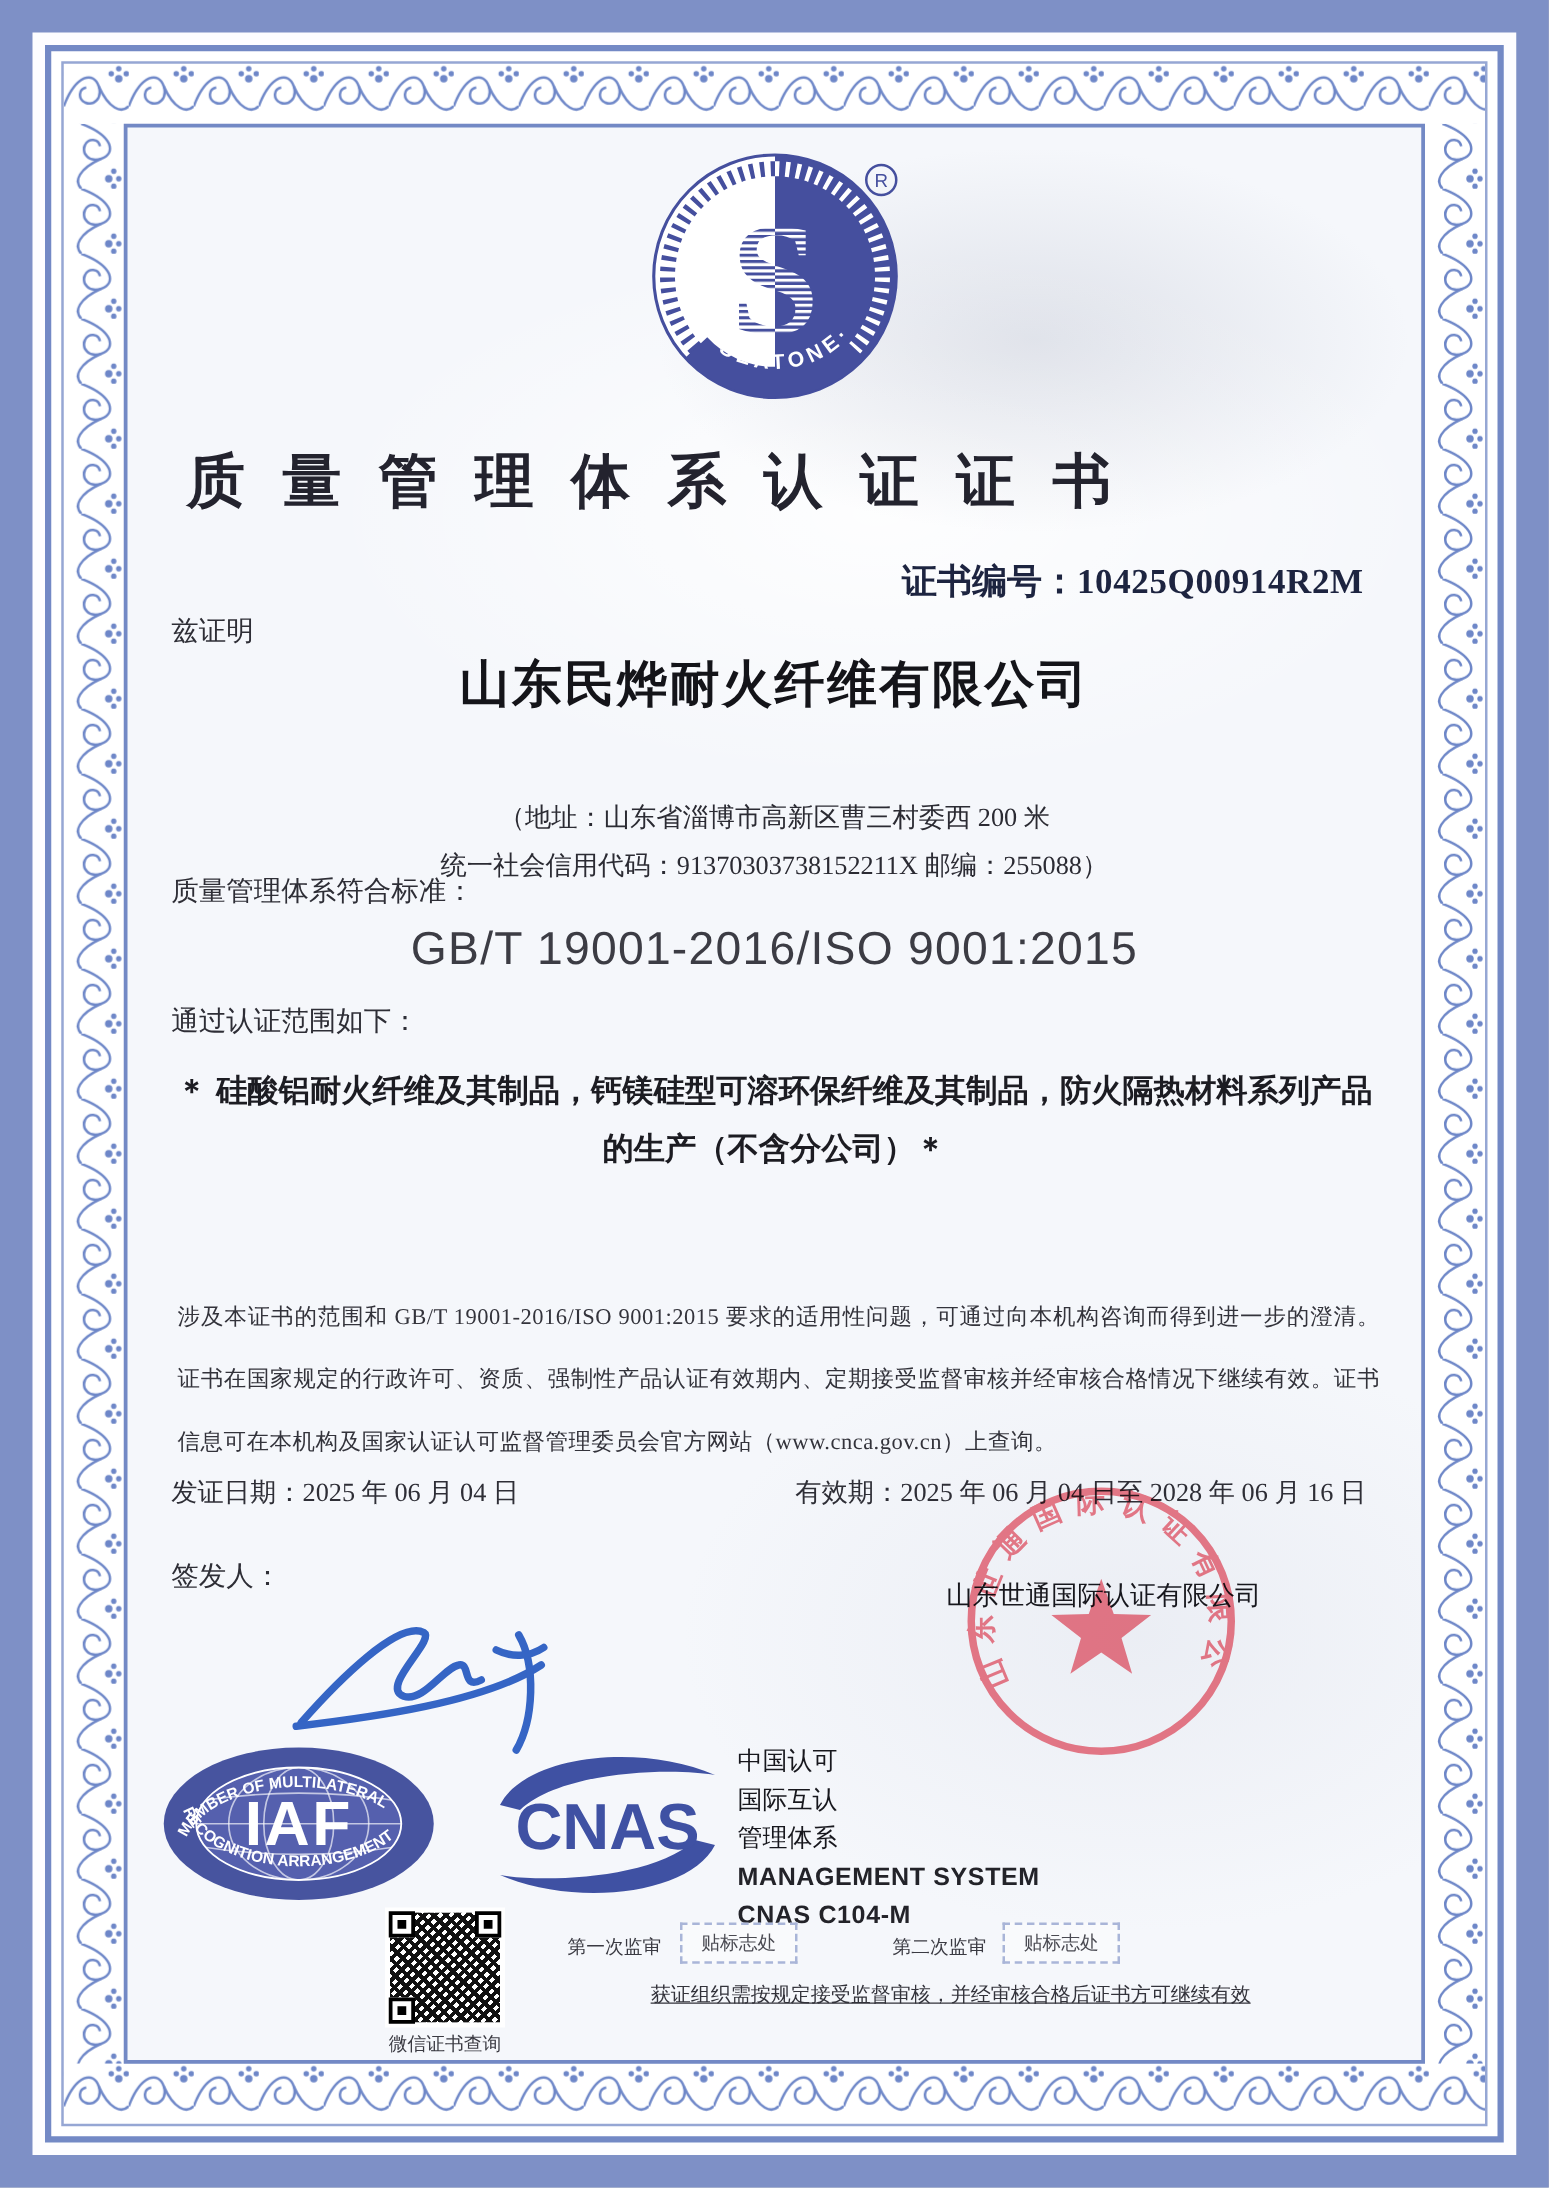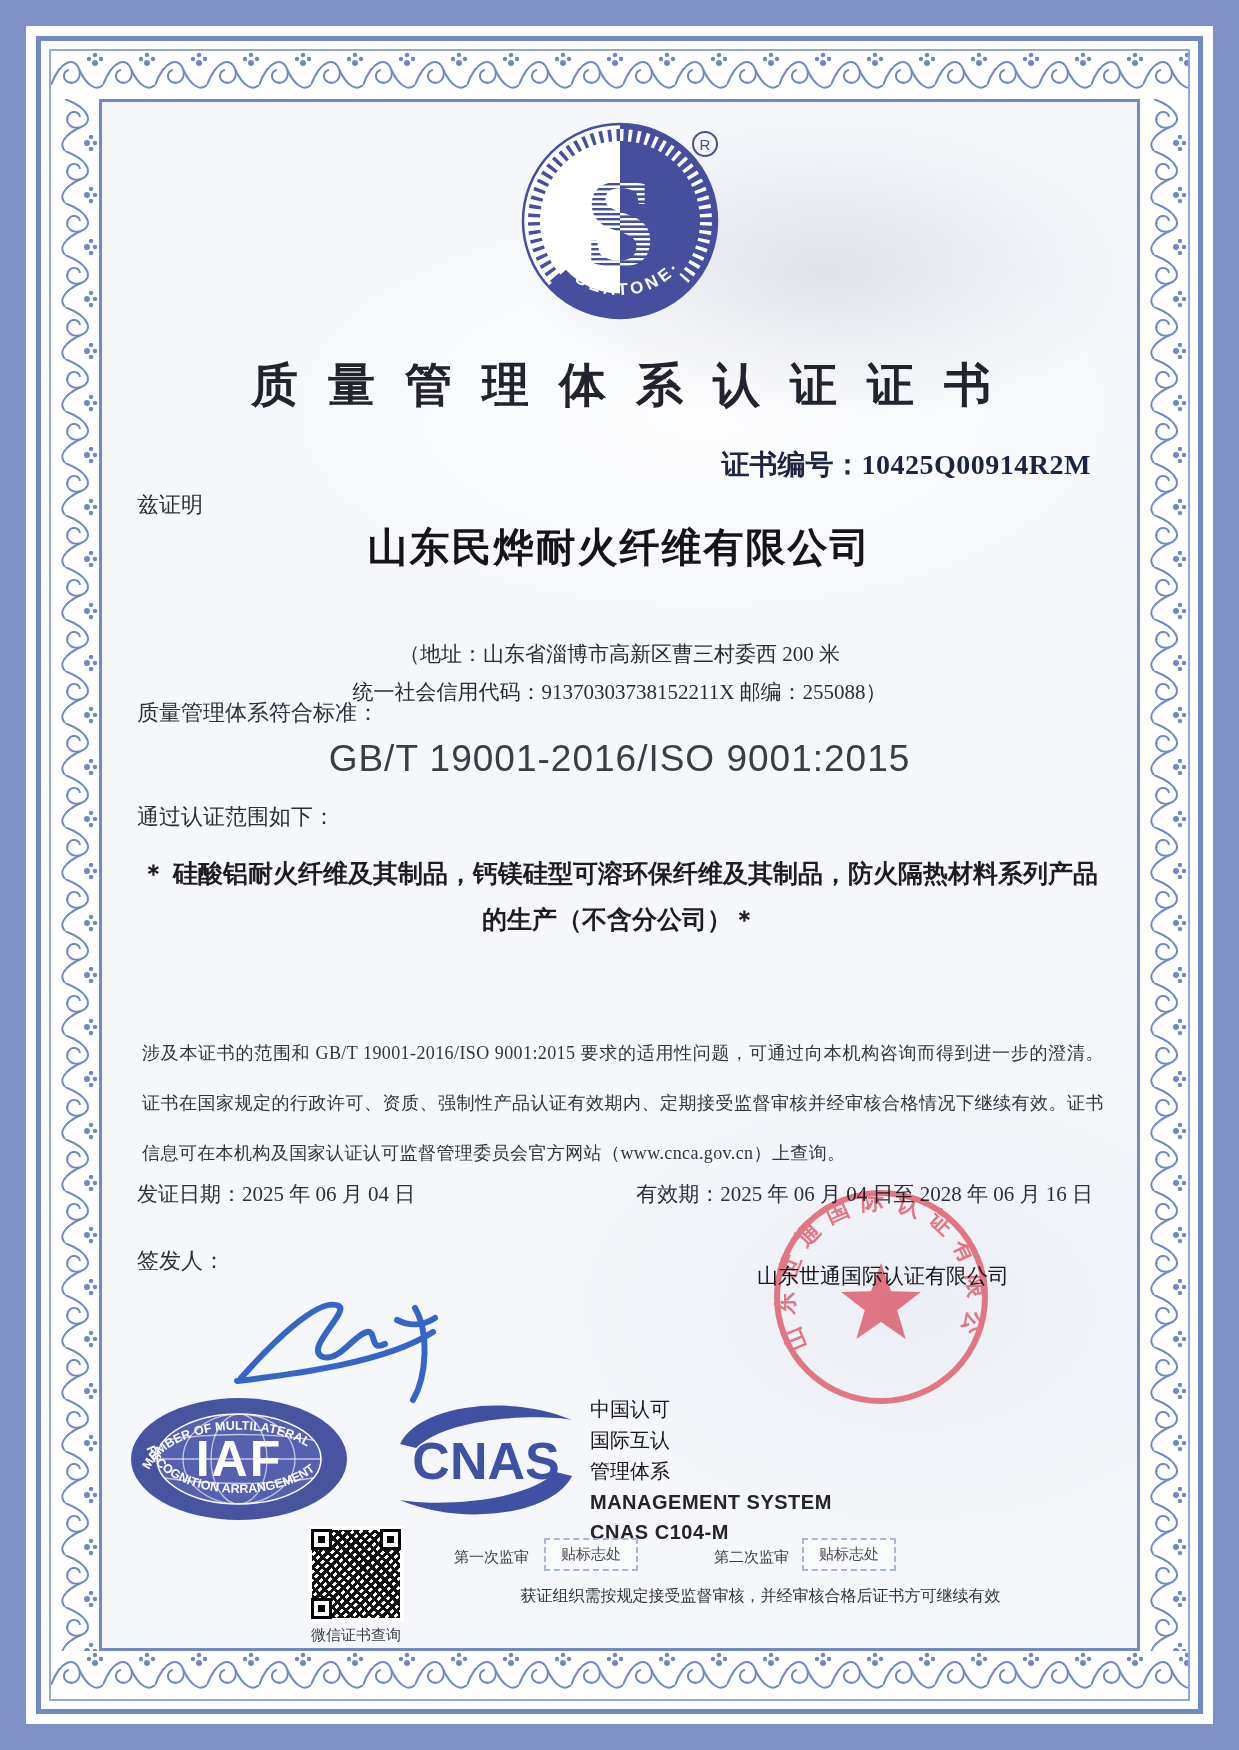--- a/index.html
+++ b/index.html
@@ -18,22 +18,22 @@
   .b-inner{position:absolute; inset:48px; border:3px solid #7389c5;
      background:
        radial-gradient(430px 220px at 70% 11%, rgba(171,177,194,.30), rgba(171,177,194,0) 70%),
        radial-gradient(620px 300px at 58% 20%, rgba(255,255,255,.85), rgba(255,255,255,0) 72%),
        radial-gradient(520px 340px at 78% 78%, rgba(205,210,224,.25), rgba(205,210,224,0) 70%),
        #f5f7fb;}
   .content{position:absolute; inset:0; overflow:hidden;}
 
   
   .logo-wrap{position:absolute; left:50%; top:16px; transform:translateX(-50%); width:206px; height:206px;}
-  .title{position:absolute; top:252px; left:0; right:0; text-align:center;
-         font-size:47px; font-weight:bold; letter-spacing:30px; padding-left:33px;
+  .title{position:absolute; top:252px; left:0; right:0; text-align:left;
+         font-size:47px; font-weight:bold; letter-spacing:30px; padding-left:47px;
          color:#23232e; white-space:nowrap;}
   .cert-no{position:absolute; top:344px; right:46px; font-size:28px; font-weight:bold; color:#1d2440;}
   .cert-no .num{font-family:"Liberation Serif","DejaVu Serif",serif; letter-spacing:.5px;}
 
   
   .lbl{position:absolute; left:35px; font-size:22px; color:#2e2e36;}
   .certify{top:388px;}
   .company{position:absolute; top:418px; left:0; right:0; text-align:center;
            font-family:"Liberation Sans","DejaVu Sans",sans-serif;
            font-size:40px; font-weight:bold; color:#141419; letter-spacing:2px;}
@@ -74,21 +74,21 @@
   .fp{position:absolute; width:21px; height:21px; border:3px solid #000; background:#fff;}
   .fp::after{content:""; position:absolute; left:4px; top:4px; width:7px; height:7px; background:#000;}
   .fp1{left:-1px; top:-1px;} .fp2{right:-1px; top:-1px;} .fp3{left:-1px; bottom:-1px;}
   .qr-cap{position:absolute; left:196px; top:1524px; width:116px; text-align:center;
           font-size:15px; color:#3a3a42;}
   .audit{position:absolute; font-size:15px; color:#3a3a42; top:1446px;}
   .audit1{left:352px;} .audit2{left:612px;text-align:right;}
   .sticker{position:absolute; top:1436px; font-size:15px; color:#4a4a52;
            border:2px dashed #a9b5d8; padding:5px 15px; background:rgba(255,255,255,.4);}
   .sticker1{left:442px;} .sticker2{left:700px;}
-  .fnote{position:absolute; left:290px; right:8px; text-align:center; color:#33333b;}
+  .fnote{position:absolute; left:290px; right:8px; text-align:center; color:#33333b;text-decoration:underline;}
   .note{top:1484px; font-size:16px;}
   .faddr{top:1516px; font-size:15px;}
 </style>
 </head>
 <body>
 
 <div class="page">
 
   <div class="b-white1"></div>
   <div class="b-line"></div>

